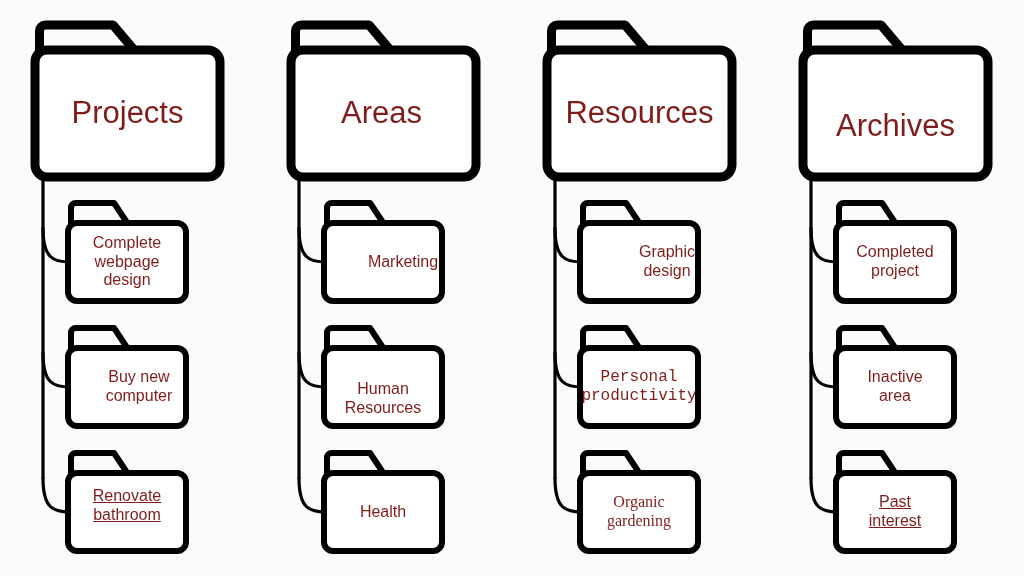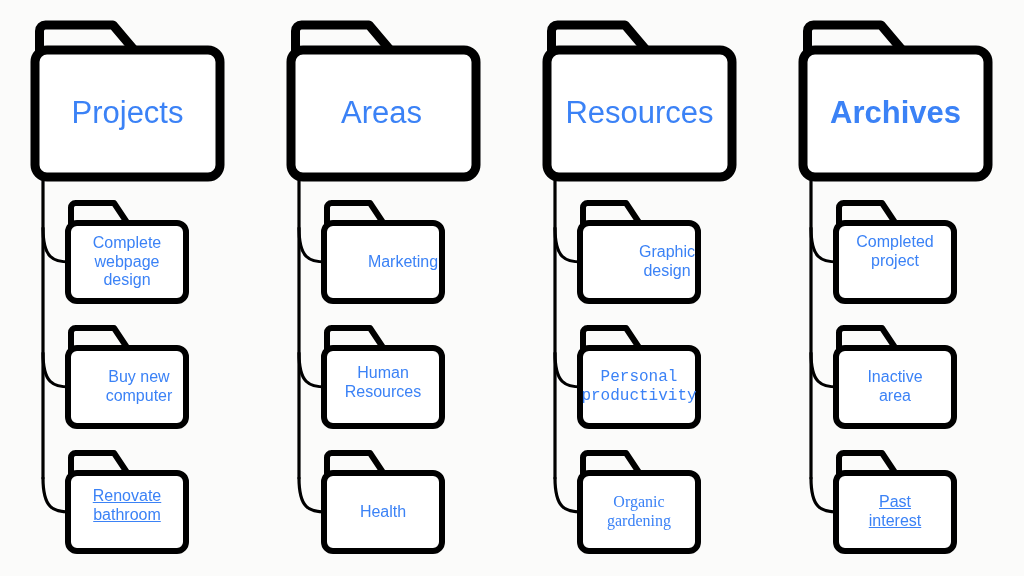--- a/index.html
+++ b/index.html
@@ -21,21 +21,21 @@
     top: 0;
     width: 1024px;
     height: 576px;
   }
   .folder-label {
     position: absolute;
     display: flex;
     align-items: center;
     justify-content: center;
     text-align: center;
-    color: #3b82f6;
+    color: #7f1d1d;
     font-family: "Liberation Sans", sans-serif;
     white-space: pre-line;
     line-height: 1.18;
     pointer-events: none;
   }
   .root-label {
     font-size: 31px;
     font-weight: 400;
   }
   .child-label {
@@ -101,31 +101,31 @@
       <div class="folder-label root-label" style="left: 35px; top: 50px; width: 185px; height: 127px;">Projects</div>
       <div class="folder-label child-label" style="left: 68px; top: 223px; width: 118px; height: 78px;">Complete
 webpage
 design</div>
       <div class="folder-label child-label" style="left: 80px; top: 348px; width: 118px; height: 78px;">Buy new
 computer</div>
       <div class="folder-label child-label" style="left: 68px; top: 467px; width: 118px; height: 78px; text-decoration: underline;">Renovate
 bathroom</div>
       <div class="folder-label root-label" style="left: 289px; top: 50px; width: 185px; height: 127px;">Areas</div>
       <div class="folder-label child-label" style="left: 344px; top: 223px; width: 118px; height: 78px;">Marketing</div>
-      <div class="folder-label child-label" style="left: 324px; top: 344px; width: 118px; height: 78px; text-align: center;">Human
+      <div class="folder-label child-label" style="left: 324px; top: 360px; width: 118px; height: 78px; text-align: center;">Human
 Resources</div>
       <div class="folder-label child-label" style="left: 324px; top: 473px; width: 118px; height: 78px;">Health</div>
       <div class="folder-label root-label" style="left: 547px; top: 50px; width: 185px; height: 127px;">Resources</div>
       <div class="folder-label child-label" style="left: 608px; top: 223px; width: 118px; height: 78px;">Graphic
 design</div>
       <div class="folder-label child-label" style="left: 580px; top: 348px; width: 118px; height: 78px; font-family: Liberation Mono, monospace;">Personal
 productivity</div>
       <div class="folder-label child-label" style="left: 580px; top: 473px; width: 118px; height: 78px; font-family: Liberation Serif, serif;">Organic
 gardening</div>
-      <div class="folder-label root-label" style="left: 803px; top: 50px; width: 185px; height: 127px; font-weight: bold;">Archives</div>
-      <div class="folder-label child-label" style="left: 836px; top: 213px; width: 118px; height: 78px; text-align: center;">Completed
+      <div class="folder-label root-label" style="left: 803px; top: 63px; width: 185px; height: 127px;">Archives</div>
+      <div class="folder-label child-label" style="left: 836px; top: 223px; width: 118px; height: 78px; text-align: center;">Completed
 project</div>
       <div class="folder-label child-label" style="left: 836px; top: 348px; width: 118px; height: 78px;">Inactive
 area</div>
       <div class="folder-label child-label" style="left: 836px; top: 473px; width: 118px; height: 78px; text-decoration: underline;">Past
 interest</div>
     </div>
 </div>
 
 </body></html>

